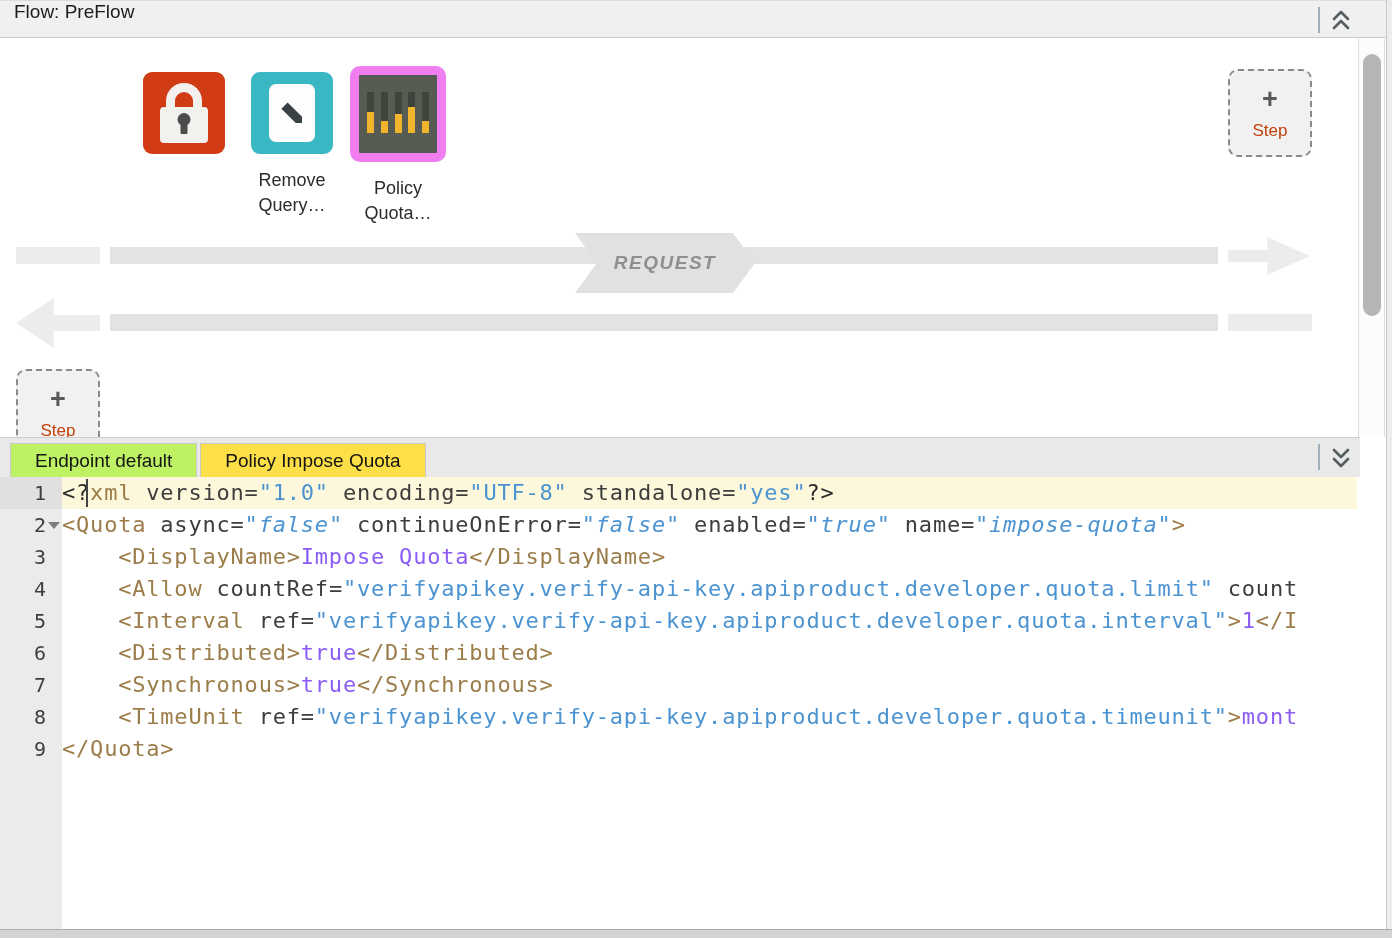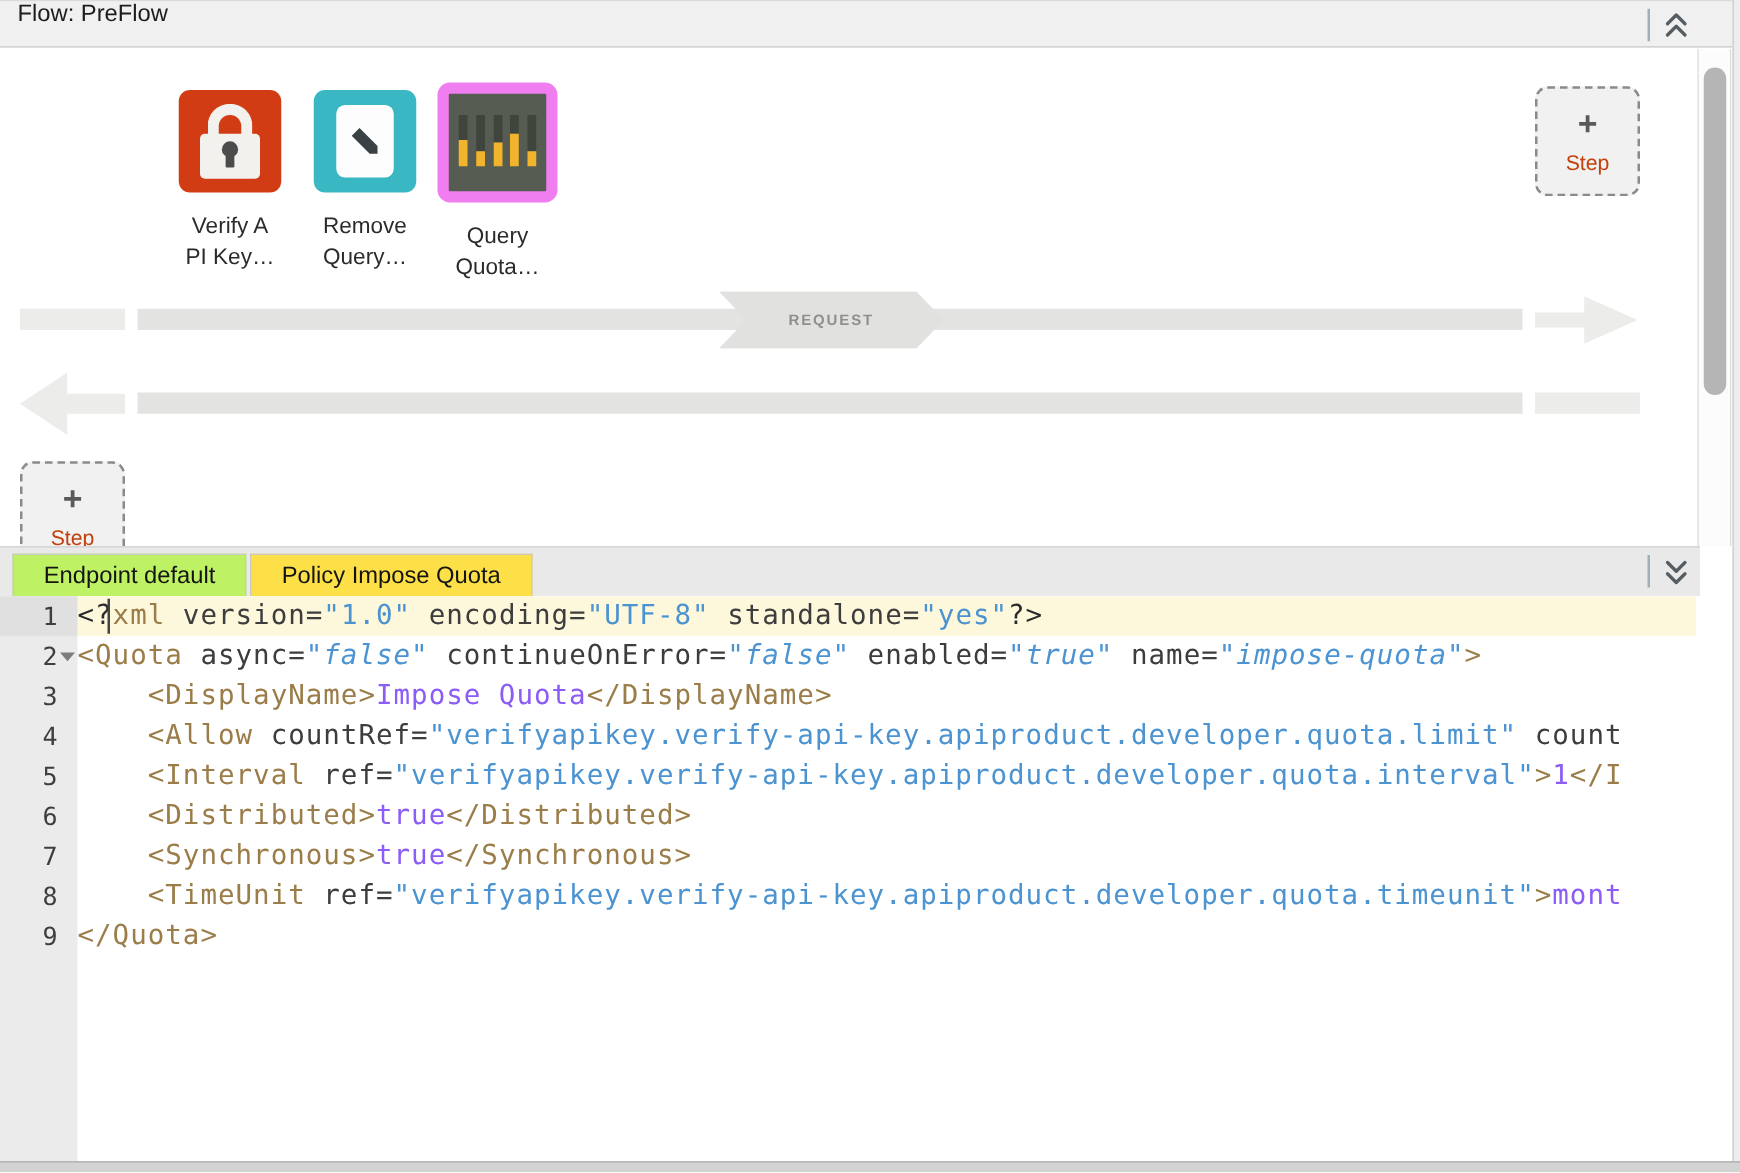--- a/index.html
+++ b/index.html
@@ -37,22 +37,22 @@
   .qbar .qy{background:var(--icon-bar-yellow);width:100%;flex:1;}
   .policy-label{margin-top:14px;font-size:18px;line-height:25px;color:#2b2b2b;}
 
   .step-btn{position:absolute;width:84px;height:88px;border:2px dashed #8a8a8a;border-radius:10px;background:#f1f1f1;
     display:flex;flex-direction:column;align-items:center;justify-content:center;cursor:pointer;}
   .step-plus{font-size:27px;color:#5a5a5a;font-weight:bold;line-height:28px;}
   .step-word{font-size:17px;color:#c2410c;margin-top:8px;}
 
   .bar{position:absolute;height:17px;background:#e3e3e1;}
   .seg{position:absolute;height:17px;background:#ececea;}
-  .badge{position:absolute;height:46px;background:#e1e1df;display:flex;align-items:center;justify-content:center;
-    font-size:12px;font-weight:600;letter-spacing:1.5px;color:#8f8f8f;z-index:2;}
+  .badge{position:absolute;height:60px;background:#e1e1df;display:flex;align-items:center;justify-content:center;
+    font-size:19px;font-weight:600;letter-spacing:1.5px;color:#8f8f8f;z-index:2;font-style:italic;}
   .badge-request{clip-path:polygon(0 0,calc(100% - 22px) 0,100% 50%,calc(100% - 22px) 100%,0 100%,22px 50%);}
   .badge-response{clip-path:polygon(22px 0,100% 0,calc(100% - 22px) 50%,100% 100%,22px 100%,0 50%);}
   .arrow-right{position:absolute;background:#ececea;
     clip-path:polygon(0 34%,48% 34%,48% 0,100% 50%,48% 100%,48% 66%,0 66%);}
   .arrow-left{position:absolute;background:#ececea;
     clip-path:polygon(100% 34%,45% 34%,45% 0,0 50%,45% 100%,45% 66%,100% 66%);}
 
   .flow-scrollbar{position:absolute;left:1358px;top:0;width:27px;height:398px;background:#fcfcfc;
     border-left:1px solid #dcdcdc;border-right:1px solid #dcdcdc;}
   .flow-scroll-thumb{position:absolute;left:4px;top:15px;width:18px;height:262px;background:#b5b5b5;border-radius:9px;}
@@ -108,24 +108,20 @@
   <div class="flow-panel">
 
     <div class="policy" style="left:124px;top:33px;">
       <div class="policy-icon icon-red">
         <div class="lock-shackle"></div>
         <div class="lock-body">
           <div class="lock-keyhole-circle"></div>
             <div class="lock-keyhole-stem"></div>
         </div>
       </div>
-      <div class="policy-label">
-        <div>Verify A</div>
-        <div>PI Key…</div>
-      </div>
     </div>
 
     <div class="policy" style="left:232px;top:33px;">
       <div class="policy-icon icon-teal">
         <div class="pencil-pad">
           <svg width="30" height="30" viewBox="0 0 24 24">
               <path d="M15.5 3.5 L20.5 8.5 L9 20 L4 20 L4 15 Z" fill="#3a4145" transform="scale(-1,1) translate(-24,0)"></path>
             </svg>
         </div>
       </div>
@@ -154,21 +150,21 @@
               <div class="qd" style="height:15px"></div>
               <div class="qy"></div>
             </div>
           <div class="qbar">
               <div class="qd" style="height:29px"></div>
               <div class="qy"></div>
             </div>
         </div>
       </div>
       <div class="policy-label" style="margin-top:110px;">
-        <div>Query</div>
+        <div>Policy</div>
         <div>Quota…</div>
       </div>
     </div>
 
     <div class="step-btn" style="left:1228px;top:30px;">
       <div class="step-plus">+</div>
       <div class="step-word">Step</div>
     </div>
 
     <div class="seg" style="left:16px;top:208px;width:84px;"></div>

